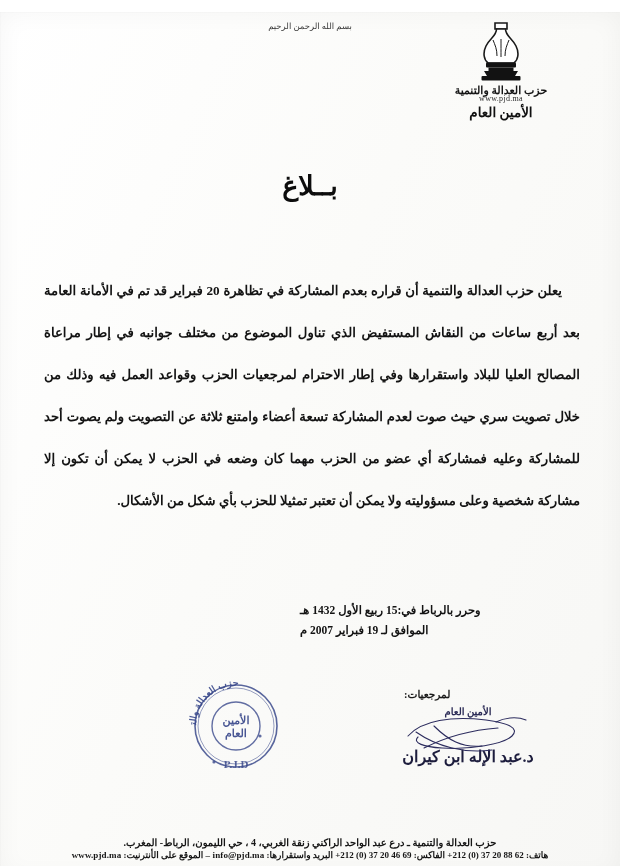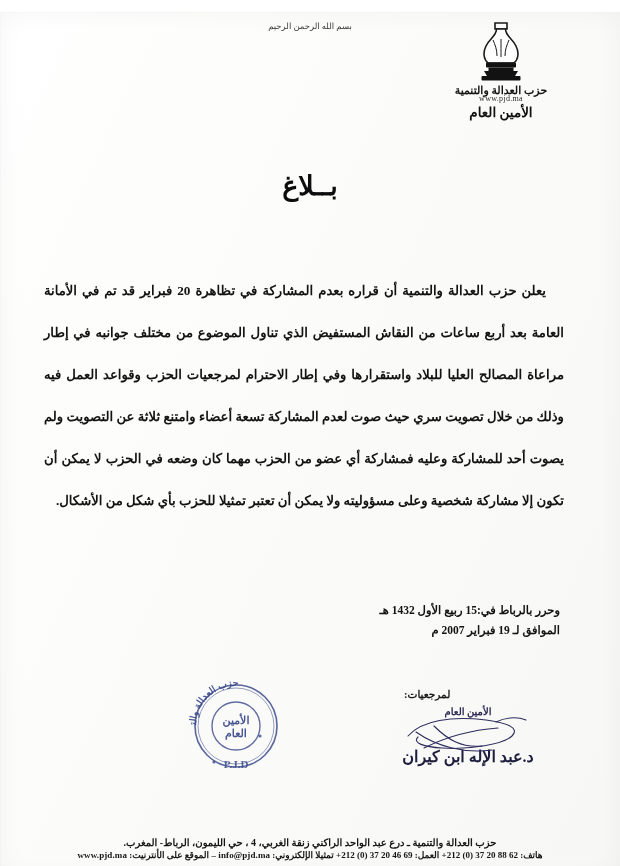--- a/index.html
+++ b/index.html
@@ -91,38 +91,38 @@
     font-weight: bold;
     color: #0d0d0d;
     letter-spacing: 1px;
     font-family: Liberation Serif, serif;
   }
 
   
   .body-text {
     position: absolute;
     top: 258px;
-    right: 56px;
+    right: 40px;
     left: 44px;
     text-align: justify;
     text-align-last: right;
     font-size: 13.2px;
     line-height: 42px;
     color: #131313;
     font-weight: bold;
     text-indent: 18px;
   }
 
   
   .date-block {
     position: absolute;
     top: 588px;
     right: 60px;
     width: 260px;
-    text-align: right;
+    text-align: left;
     font-size: 11.5px;
     font-weight: bold;
     line-height: 20px;
     color: #131313;
   }
 
   
   .signature-block {
     position: absolute;
     top: 676px;
@@ -258,23 +258,23 @@
       <circle cx="76" cy="62" r="1.6" fill="#3b4a8c" opacity="0.8"></circle>
       <circle cx="30" cy="88" r="1.6" fill="#3b4a8c" opacity="0.8"></circle>
     </svg>
   </div>
 
   <div class="footer">
     <div class="footer-line1">حزب العدالة والتنمية ـ درع عبد الواحد الراكني زنقة الغربي، 4 ، حي الليمون، الرباط- المغرب.</div>
     <div class="footer-line2">
       <span>هاتف:</span>
       <span class="ltr">+212 (0) 37 20 88 62</span>
-      <span>العمل:</span>
+      <span>الفاكس:</span>
       <span class="ltr">+212 (0) 37 20 46 69</span>
-      <span>تمثيلا الإلكتروني:</span>
+      <span>البريد واستقرارها:</span>
       <span class="ltr">info@pjd.ma</span>
       <span>–</span>
       <span>الموقع على الأنترنيت:</span>
       <span class="ltr">www.pjd.ma</span>
     </div>
   </div>
 
   <div class="edge-shadow"></div>
 </div>
 

